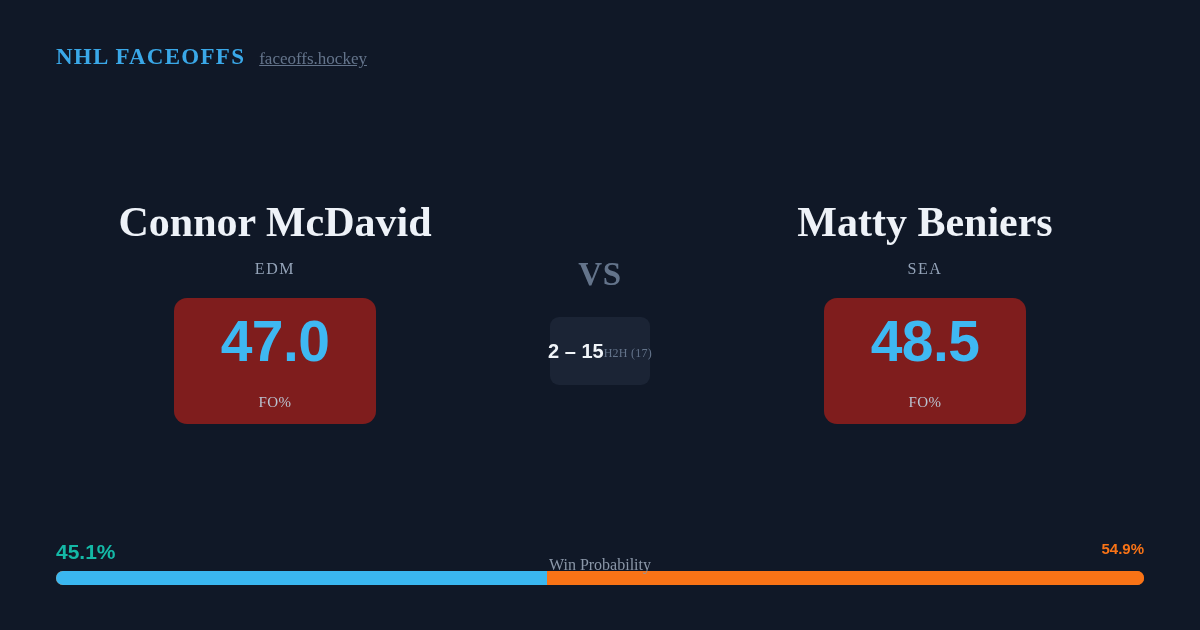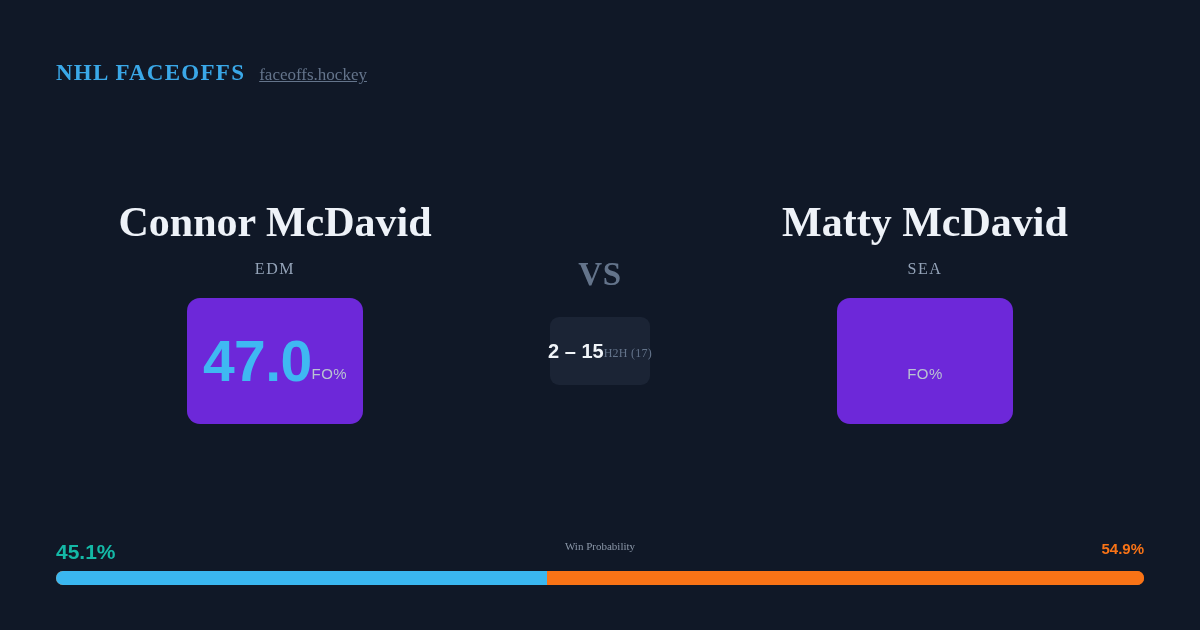--- a/index.html
+++ b/index.html
@@ -16,21 +16,20 @@
   }
 
   
   .header {
     position: absolute;
     left: 56px;
     top: 44px;
     display: flex;
     align-items: baseline;
     gap: 14px;
-    margin-top: 16px;
   }
   .brand {
     font-family: "Liberation Serif", serif;
     font-weight: bold;
     font-size: 23px;
     letter-spacing: 0.055em;
     color: #3aa8e8;
     white-space: nowrap;
   }
   .site {
@@ -67,40 +66,40 @@
   }
   .team-abbr {
     margin-top: 12px;
     font-family: "Liberation Serif", serif;
     font-size: 16px;
     letter-spacing: 0.10em;
     color: #94a3b8;
   }
   .stat-card {
     margin-top: 20px;
-    width: 176px;
+    width: 202px;
     height: 126px;
-    background: #6d28d9;
+    background: #7f1d1d;
     border-radius: 13px;
     display: flex;
-    flex-direction: row;
+    flex-direction: column;
     align-items: center;
     justify-content: center;
   }
   .stat-value {
     font-family: "Liberation Sans", sans-serif;
     font-weight: bold;
     font-size: 57px;
     line-height: 58px;
     color: #3fb8f2;
     letter-spacing: -0.01em;
   }
   .stat-label {
     margin-top: 24px;
-    font-family: Liberation Sans, sans-serif;
+    font-family: Liberation Serif, serif;
     font-size: 15px;
     letter-spacing: 0.03em;
     color: #b9c3d1;
   }
 
   
   .center {
     width: 180px;
     display: flex;
     flex-direction: column;
@@ -161,24 +160,24 @@
     left: 0;
     top: 0;
     font-size: 21px;
     font-weight: bold;
     color: #14b8a6;
   }
   .wp-title {
     position: absolute;
     left: 0;
     right: 0;
-    top: 0;
+    top: 16px;
     text-align: center;
     font-family: "Liberation Serif", serif;
-    font-size: 11px;
+    font-size: 16px;
     color: #8b97a8;
   }
   .wp-right {
     position: absolute;
     right: 0;
     top: 0;
     font-size: 15px;
     font-weight: bold;
     color: #f97316;
   }
@@ -222,23 +221,24 @@
 
   <div class="center">
     <div class="vs-text">VS</div>
     <div class="h2h-box">
       <div class="h2h-record">2 – 15</div>
       <div class="h2h-label">H2H (17)</div>
     </div>
   </div>
 
   <div class="player">
-    <div class="player-name">Matty McDavid</div>
+    <div class="player-name">Matty Beniers</div>
     <div class="team-abbr">SEA</div>
     <div class="stat-card">
+      <div class="stat-value">48.5</div>
       <div class="stat-label">FO%</div>
     </div>
   </div>
 
 </div>
 
 <div class="winprob">
   <div class="winprob-labels">
     <span class="wp-left">45.1%</span>
     <span class="wp-title">Win Probability</span>

